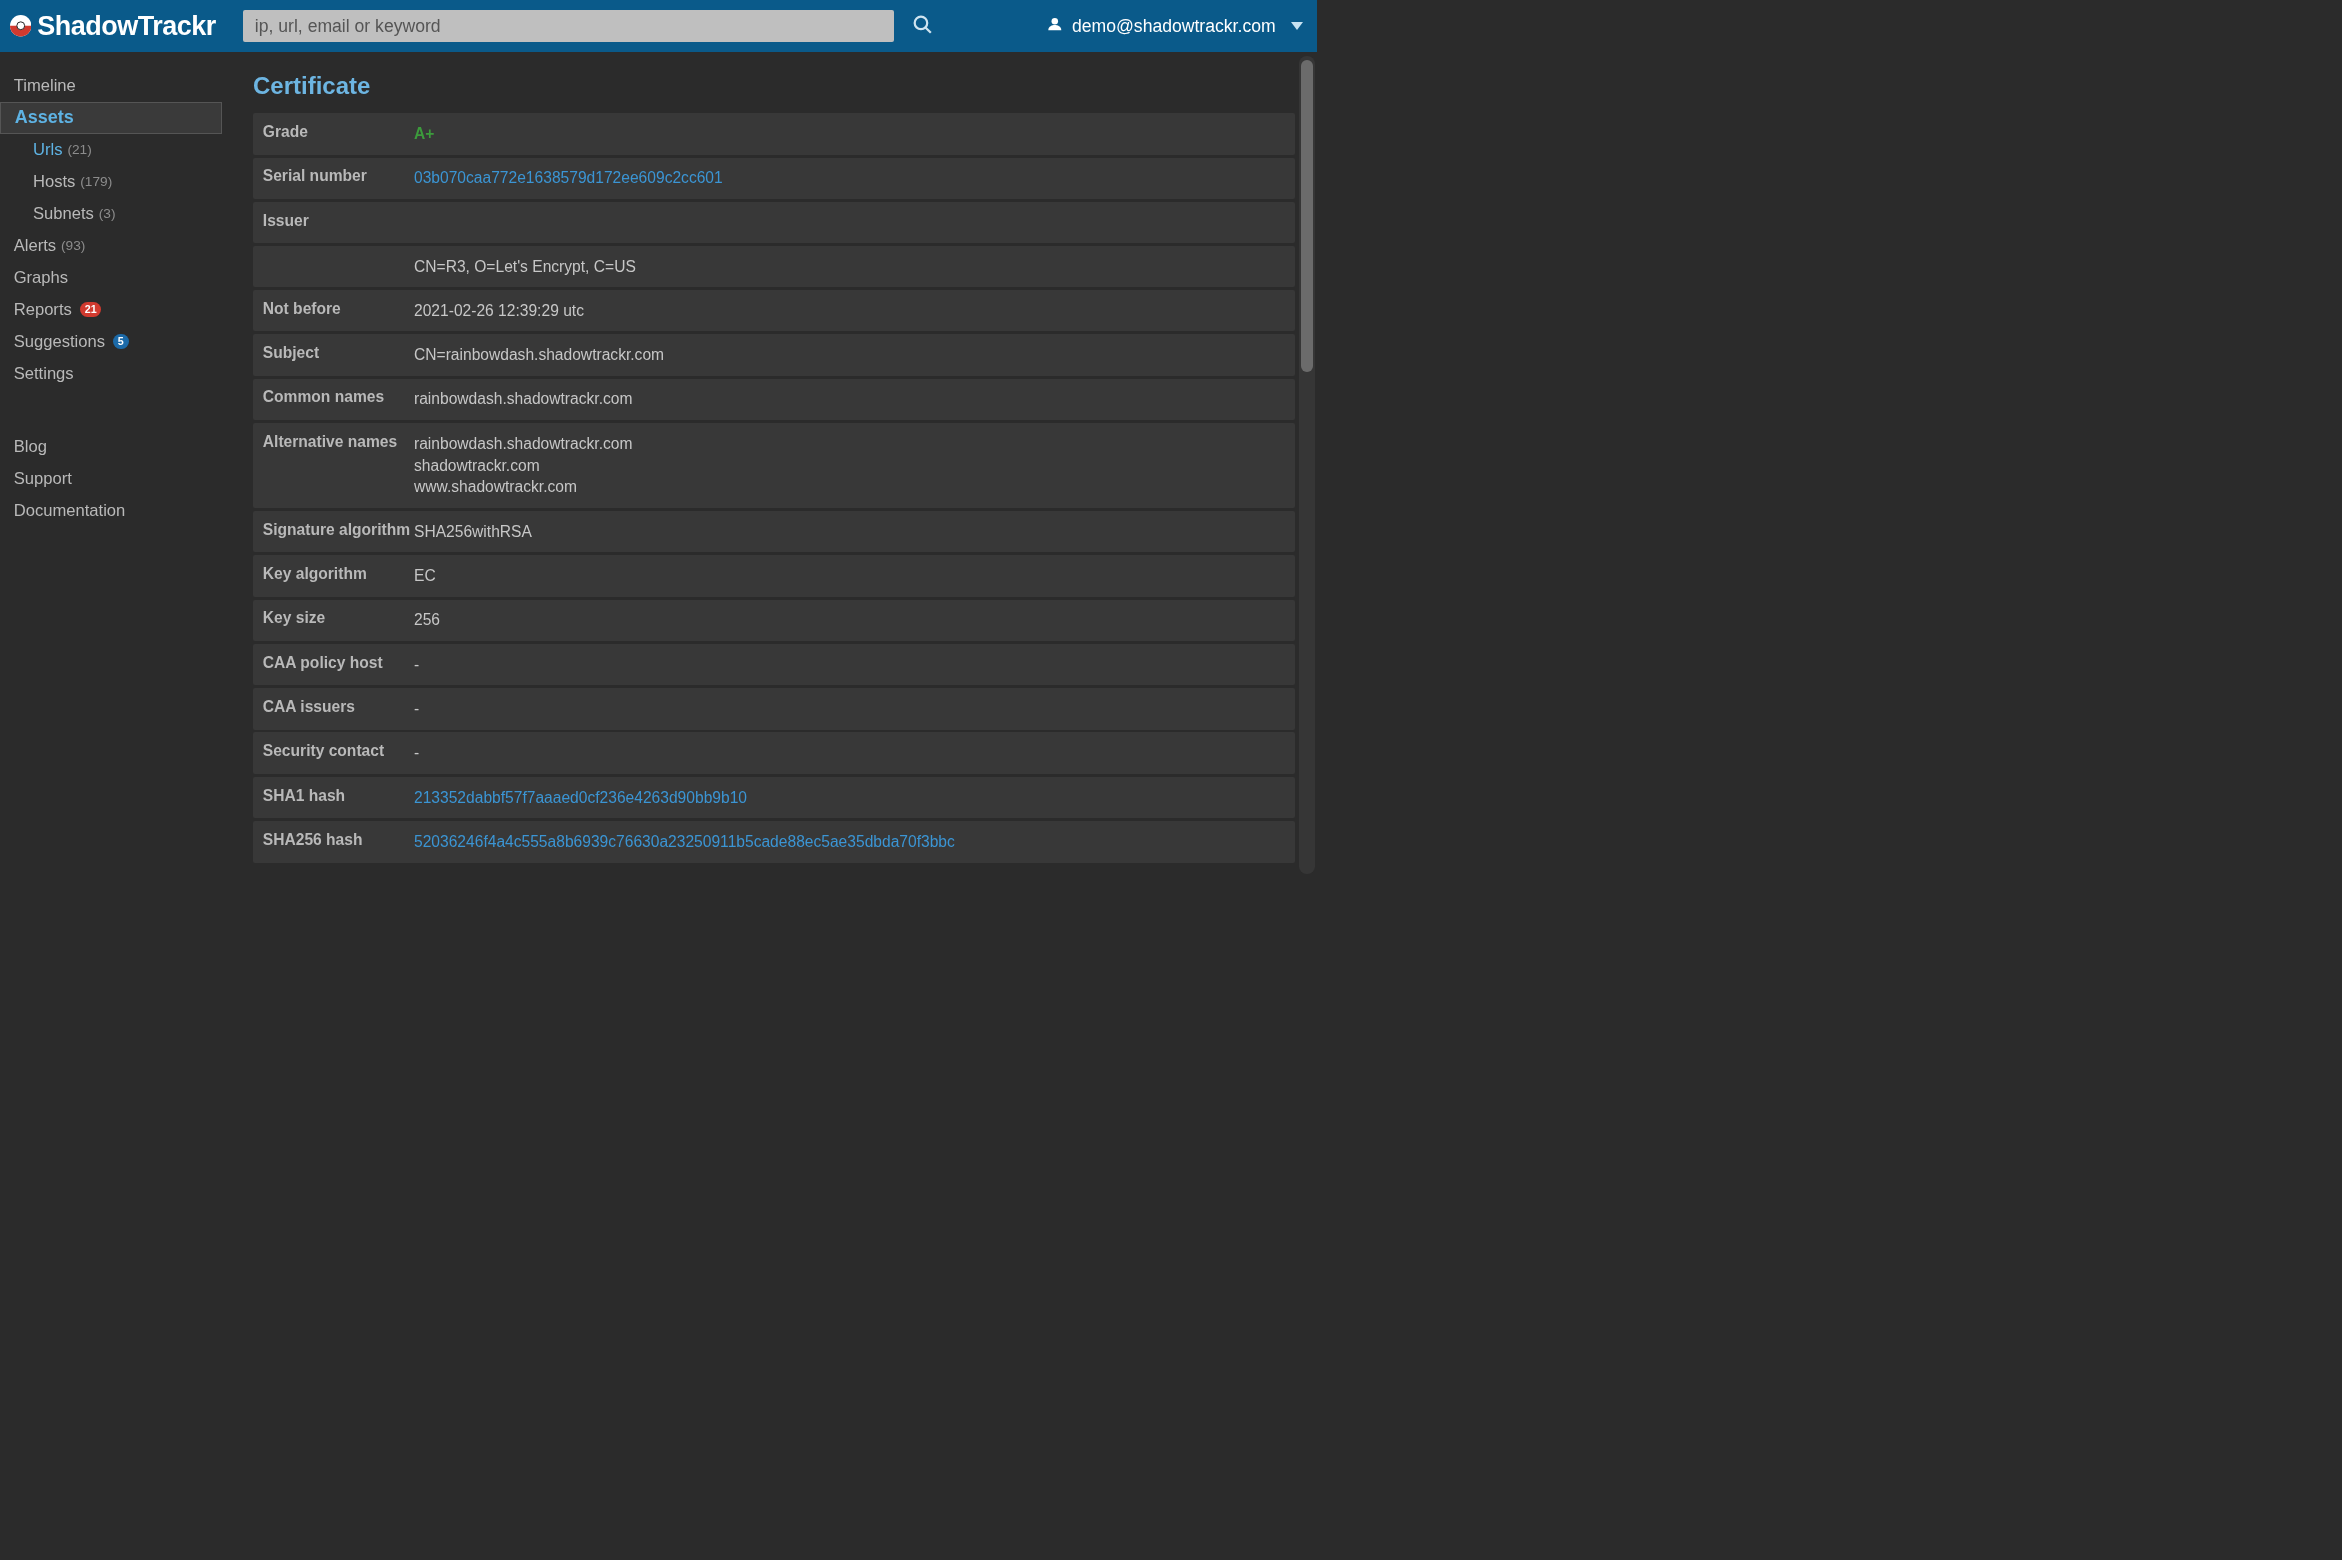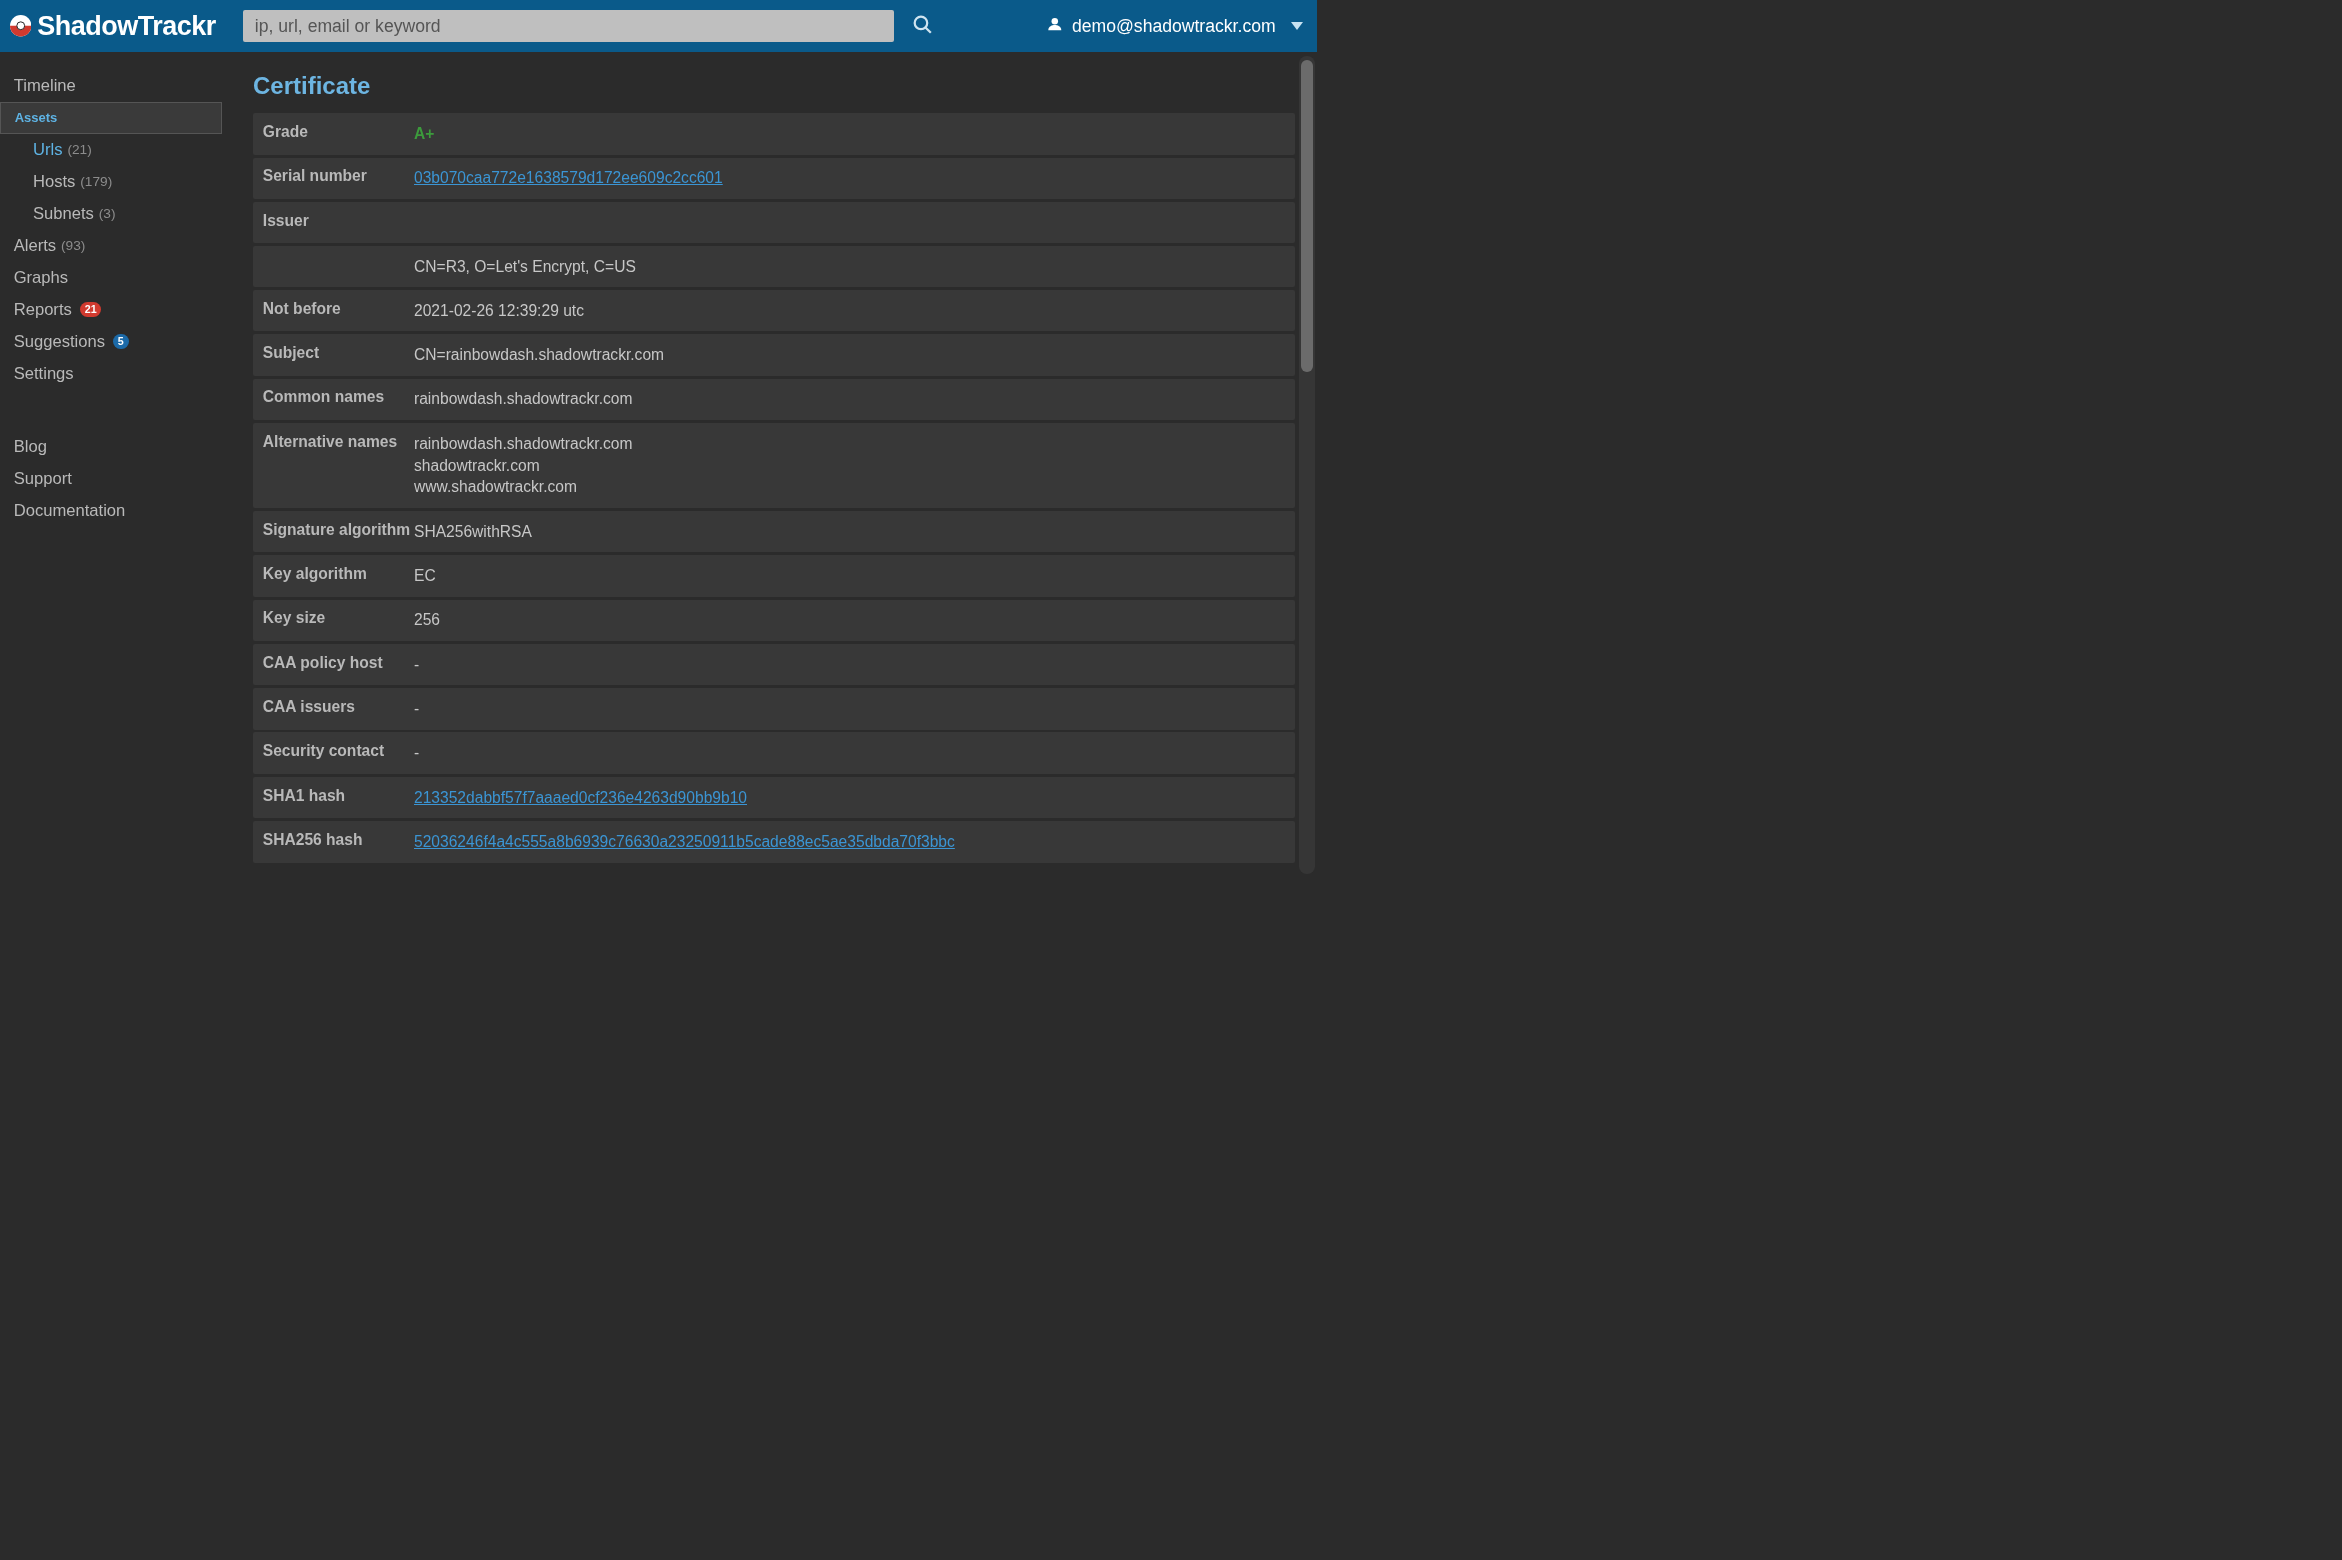--- a/index.html
+++ b/index.html
@@ -76,21 +76,21 @@
     font-size:16.6px;
     color:#b9b9b9;
     cursor:pointer;
   }
   .side-item.sub { padding-left:33px; }
   .side-item.active {
     background:#3a3a3a;
     border:1px solid #555;
     color:#5eb3e4;
     font-weight:600;
-    font-size:13px;
+    font-size:18px;
   }
   .side-item .count { color:#8c8c8c; font-size:13.7px; margin-left:4.9px; }
   .side-item.link-active { color:#5eb3e4; }
   .side-badge-red {
     display:inline-block;
     min-width:19.5px; height:15.6px;
     background:#d13a2f;
     border-radius:7.8px;
     color:#fff;
     font-size:10.7px;
@@ -146,21 +146,21 @@
     font-weight:700;
     color:#b9b9b9;
     font-size:15.6px;
   }
   .row .value {
     flex:1;
     color:#c7c7c7;
     font-size:15.6px;
     line-height:1.4;
   }
-  .row .value.link { color:#3b95d4;text-decoration:underline; }
+  .row .value.link { color:#3b95d4; }
   .row .value.grade { color:#3c9b3c; font-weight:600; }
   .cutoff { overflow:hidden; }
   .scroll-track {
     position:absolute;
     right:2px;
     top:3.9px;
     width:15.6px;
     bottom:3.9px;
     background:#363636;
     border-radius:7.8px;

